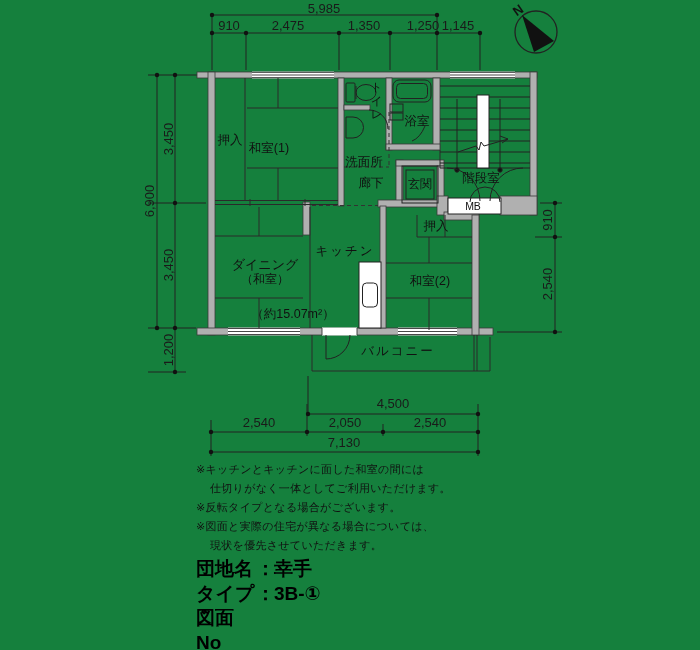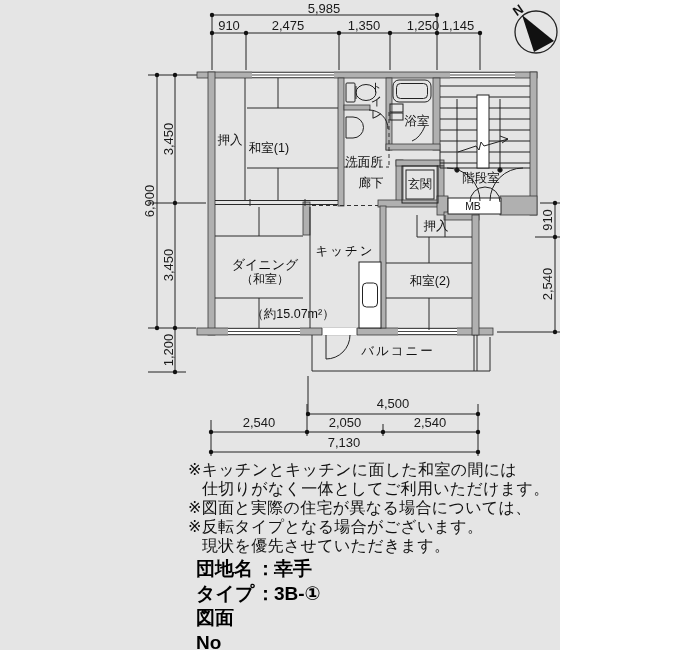--- a/index.html
+++ b/index.html
@@ -1,29 +1,29 @@
 <!DOCTYPE html>
 <html><head>
 <meta charset="utf-8">
 <style>
   html,body{margin:0;padding:0;background:#fff;}
   .stage{
-    position:relative;width:560px;height:650px;background:#e5e5e5;overflow:hidden;
+    position:relative;width:700px;height:650px;background:#15803d;overflow:hidden;
     font-family:"Liberation Sans","DejaVu Sans",sans-serif;color:#111;
   }
   .plan-svg{position:absolute;left:0;top:0;}
   .lb{position:absolute;transform:translate(-50%,-50%);white-space:nowrap;
       font-size:12.5px;color:#111;line-height:1;}
   .rot{transform:translate(-50%,-50%) rotate(-90deg);}
   .dim{font-size:13px;color:#1a1a1a;}
   .vert{writing-mode:vertical-rl;letter-spacing:1px;font-size:11.5px;}
   .small{font-size:10.5px;}
   .ks{letter-spacing:2px;text-align:right;}
   .compass-n{font-size:13px;font-weight:bold;transform:translate(-50%,-50%) rotate(-35deg);}
-  .notes{position:absolute;left:188px;top:460px;font-size:16px;line-height:19px;
+  .notes{position:absolute;left:196px;top:460px;font-size:11px;line-height:19px;
          letter-spacing:0.3px;color:#111;}
   .notes .indent{padding-left:14px;}
   .info{position:absolute;left:196px;top:557px;font-size:19px;font-weight:bold;
         line-height:24.5px;color:#000;}
   .info .ilabel{display:inline-block;width:60px;}
   .info .isep{display:inline-block;width:18px;text-align:center;}
 </style>
 </head>
 <body>
 
@@ -266,22 +266,22 @@
   <span class="lb" style="left:265px;top:264px;font-size:13px">ダイニング</span>
   <span class="lb" style="left:265px;top:279px;font-size:12px">（和室）</span>
   <span class="lb" style="left:430px;top:281px">和室(2)</span>
   <span class="lb" style="left:293px;top:314px">（約15.07m²）</span>
   <span class="lb ks" style="left:398px;top:351px">バルコニー</span>
   <span class="lb compass-n" style="left:518px;top:10px">N</span>
 
   <div class="notes">
     <div>※キッチンとキッチンに面した和室の間には</div>
     <div class="indent">仕切りがなく一体としてご利用いただけます。</div>
+    <div>※反転タイプとなる場合がございます。</div>
     <div>※図面と実際の住宅が異なる場合については、</div>
-    <div>※反転タイプとなる場合がございます。</div>
     <div class="indent">現状を優先させていただきます。</div>
   </div>
 
   <div class="info">
     <div><span class="ilabel">団地名</span><span class="isep">：</span><span>幸手</span></div>
     <div><span class="ilabel">タイプ</span><span class="isep">：</span><span>3B-①</span></div>
     <div><span class="ilabel">図面No</span></div>
   </div>
 
 </div>

